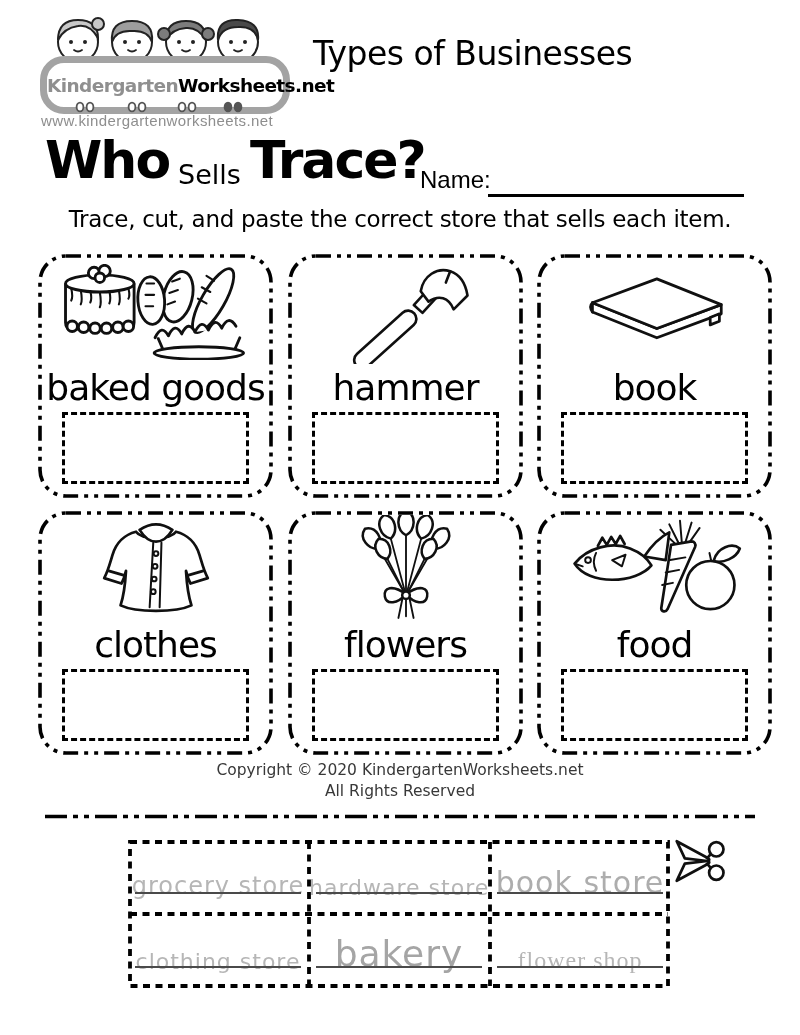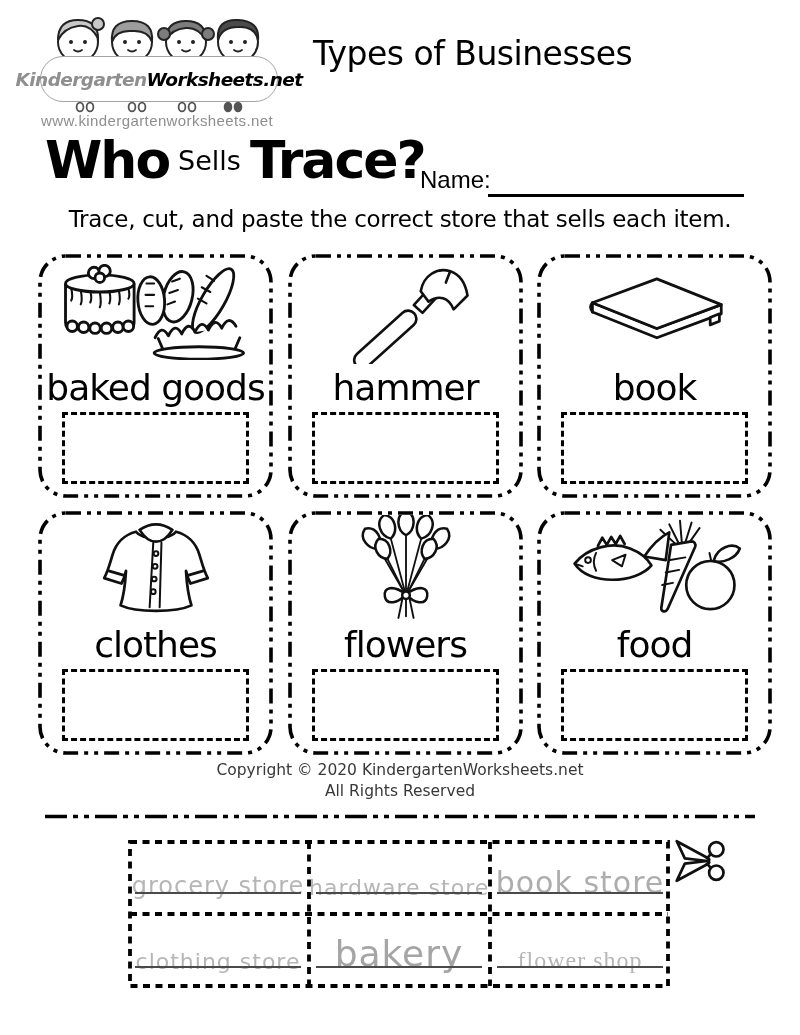--- a/index.html
+++ b/index.html
@@ -5,30 +5,30 @@
   html,body{margin:0;padding:0;background:#fff;}
   #page{position:relative;width:800px;height:1035px;background:#fff;overflow:hidden;
         font-family:"DejaVu Sans",sans-serif;color:#000;}
   svg{display:block;}
   .stroke{fill:#fff;stroke:#101010;stroke-width:3;stroke-linejoin:round;stroke-linecap:round;}
   .stroke-thin{fill:none;stroke:#101010;stroke-width:2.2;stroke-linejoin:round;stroke-linecap:round;}
 
   
   #logo-kids{position:absolute;left:52px;top:12px;}
   #logo-sign{position:absolute;left:40px;top:56px;width:236px;height:44px;background:#fff;
-             border:1px solid #a3a3a3;border-radius:24px;display:flex;align-items:center;justify-content:center;
-             font-size:18.5px;letter-spacing:-0.6px;font-weight:700;white-space:nowrap;font-style:italic;}
+             border:7px solid #a3a3a3;border-radius:24px;display:flex;align-items:center;justify-content:space-between;
+             font-size:18.5px;letter-spacing:-0.6px;font-weight:700;white-space:nowrap;}
   #logo-sign .gray{color:#8f8f8f;font-weight:600;}
   #logo-feet{position:absolute;left:62px;top:101px;}
   #site-url{position:absolute;left:41px;top:112px;font-family:"Liberation Sans",sans-serif;
             font-size:15px;color:#8e8e8e;letter-spacing:0.4px;}
   #page-title{position:absolute;left:313px;top:34px;font-size:33px;letter-spacing:-0.5px;}
 
   
-  #wsw{position:absolute;left:45px;top:130px;display:flex;align-items:center;gap:9px;}
+  #wsw{position:absolute;left:45px;top:130px;display:flex;align-items:flex-end;gap:9px;}
   #wsw .big{font-size:52px;font-weight:700;letter-spacing:-2px;}
   #wsw .small{font-size:27px;font-weight:400;}
   #name-label{position:absolute;left:420px;top:166px;font-family:"Liberation Sans",sans-serif;font-size:24px;}
   #name-line{position:absolute;left:488px;top:194px;width:256px;height:3px;background:#000;}
   #instruction{position:absolute;left:0;top:206px;width:800px;text-align:center;font-size:23px;letter-spacing:-0.3px;}
 
   
   .card{position:absolute;width:235px;height:244px;}
   .card .border-svg{position:absolute;left:0;top:0;}
   .card .art{position:absolute;left:0;top:6px;width:235px;height:104px;

